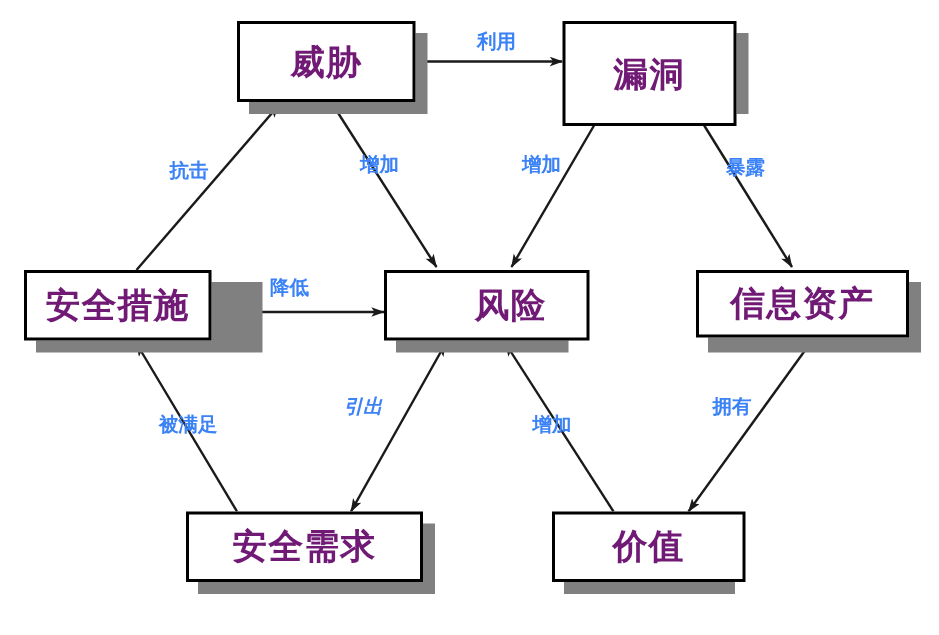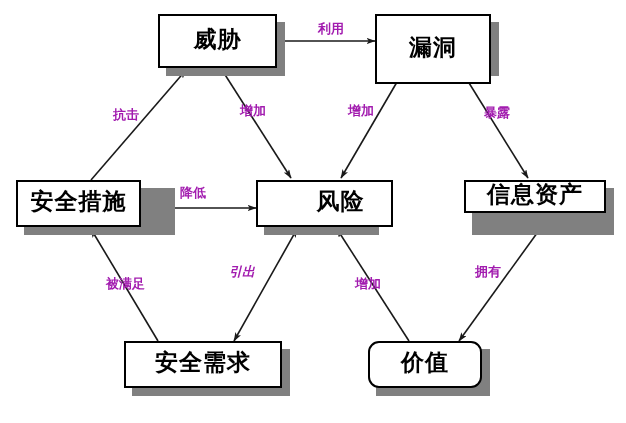--- a/index.html
+++ b/index.html
@@ -33,34 +33,34 @@
     align-items: center;
     justify-content: center;
     z-index: 3;
   }
   .node-shadow {
     position: absolute;
     background: #808080;
     z-index: 2;
   }
   .node-label {
-    font-family: Liberation Mono, monospace;
+    font-family: Liberation Sans, sans-serif;
     font-size: 23px;
     font-weight: 700;
-    color: #000000;
+    color: #701a75;
     letter-spacing: 1px;
     line-height: 1;
     white-space: nowrap;
   }
   .edge-label {
     position: absolute;
     font-family: "DejaVu Sans", "Liberation Sans", sans-serif;
     font-size: 13px;
     font-weight: 700;
-    color: #a21caf;
+    color: #3b82f6;
     white-space: nowrap;
     z-index: 4;
     line-height: 1;
     text-align: center;
   }
 </style>
 </head>
 <body>
 
 <div id="canvas">
@@ -113,29 +113,29 @@
   </div>
 
   <div class="node" style="left:16px; top:180px; width:125px; height:47px;">
     <span class="node-label">安全措施</span>
   </div>
 
   <div class="node" style="left:256px; top:180px; width:137px; height:47px;padding-left:32px;">
     <span class="node-label">风险</span>
   </div>
 
-  <div class="node" style="left:464px; top:180px; width:142px; height:33px;">
+  <div class="node" style="left:464px; top:180px; width:142px; height:45px;">
     <span class="node-label">信息资产</span>
   </div>
 
   <div class="node" style="left:124px; top:341px; width:158px; height:47px;justify-content:center;">
     <span class="node-label">安全需求</span>
   </div>
 
-  <div class="node" style="left:368px; top:341px; width:114px; height:47px;border-radius:11px;">
+  <div class="node" style="left:368px; top:341px; width:129px; height:47px;">
     <span class="node-label">价值</span>
   </div>
 
   <div class="edge-label" style="left:318px; top:22px;">利用</div>
 
   <div class="edge-label" style="left:113px; top:108px;">抗击</div>
 
   <div class="edge-label" style="left:240px; top:104px;">增加</div>
 
   <div class="edge-label" style="left:348px; top:104px;">增加</div>

